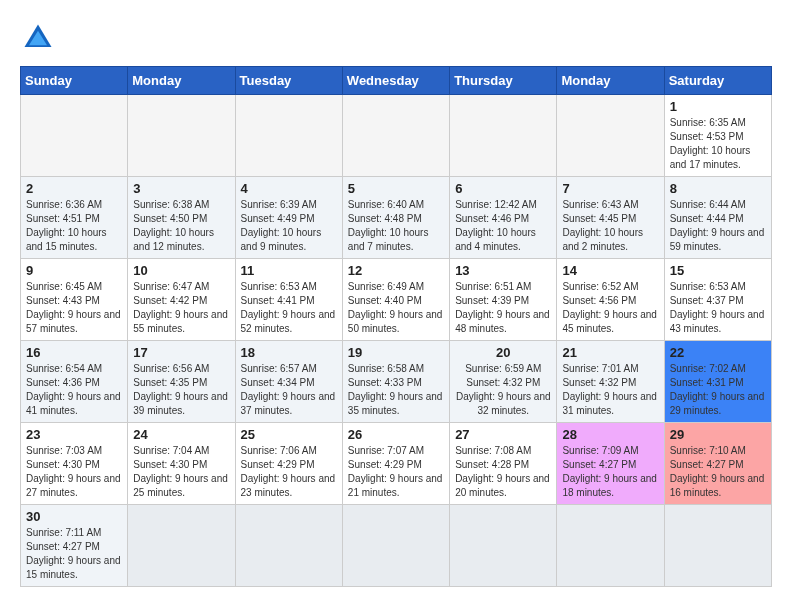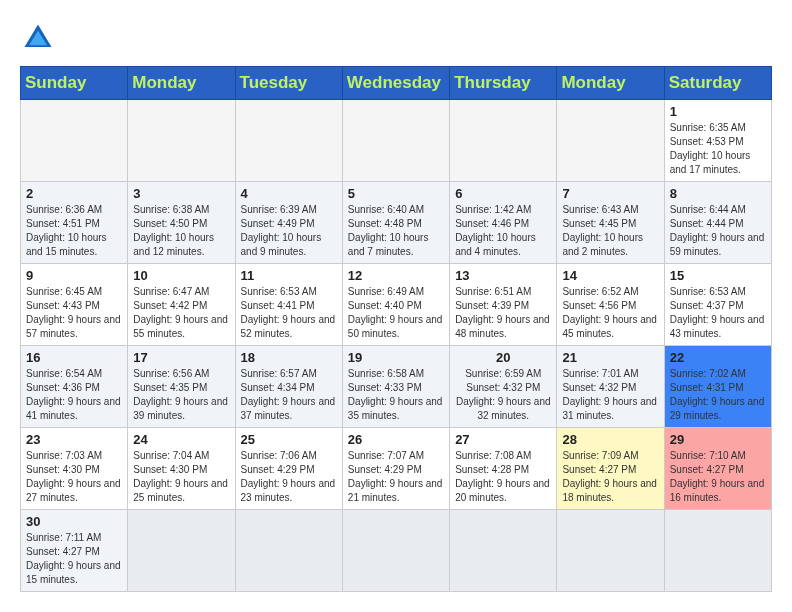--- a/index.html
+++ b/index.html
@@ -46,22 +46,22 @@
       font-size: 16px;
       color: #444;
     }
     .calendar {
       width: 100%;
       border-collapse: collapse;
       border: 1px solid #ccc;
     }
     .calendar th {
       background-color: #2962c4;
-      color: #bef264;
-      font-size: 17px;
+      color: #ffffff;
+      font-size: 13px;
       font-weight: bold;
       padding: 6px 4px;
       text-align: left;
       border: 1px solid #1a4a9e;
     }
     .calendar td {
       vertical-align: top;
       border: 1px solid #ccc;
       padding: 4px 5px;
       width: 106px;
@@ -163,21 +163,21 @@
 Daylight: 10 hours and 9 minutes.</div>
         </td>
         <td style="background-color: rgb(240, 244, 248);">
           <div class="day-num">5</div>
           <div class="day-info">Sunrise: 6:40 AM
 Sunset: 4:48 PM
 Daylight: 10 hours and 7 minutes.</div>
         </td>
         <td style="background-color: rgb(240, 244, 248);">
           <div class="day-num">6</div>
-          <div class="day-info">Sunrise: 1:42 AM
+          <div class="day-info">Sunrise: 12:42 AM
 Sunset: 4:46 PM
 Daylight: 10 hours and 4 minutes.</div>
         </td>
         <td style="background-color: rgb(240, 244, 248);">
           <div class="day-num">7</div>
           <div class="day-info">Sunrise: 6:43 AM
 Sunset: 4:45 PM
 Daylight: 10 hours and 2 minutes.</div>
         </td>
         <td style="background-color: rgb(240, 244, 248);">
@@ -299,21 +299,21 @@
           <div class="day-info">Sunrise: 7:07 AM
 Sunset: 4:29 PM
 Daylight: 9 hours and 21 minutes.</div>
         </td>
         <td style="background-color: rgb(255, 255, 255);">
           <div class="day-num">27</div>
           <div class="day-info">Sunrise: 7:08 AM
 Sunset: 4:28 PM
 Daylight: 9 hours and 20 minutes.</div>
         </td>
-        <td style="background-color: #fef9c3;">
+        <td style="background-color: #f0abfc;">
           <div class="day-num">28</div>
           <div class="day-info">Sunrise: 7:09 AM
 Sunset: 4:27 PM
 Daylight: 9 hours and 18 minutes.</div>
         </td>
         <td style="background-color: #fca5a5;">
           <div class="day-num">29</div>
           <div class="day-info">Sunrise: 7:10 AM
 Sunset: 4:27 PM
 Daylight: 9 hours and 16 minutes.</div>

